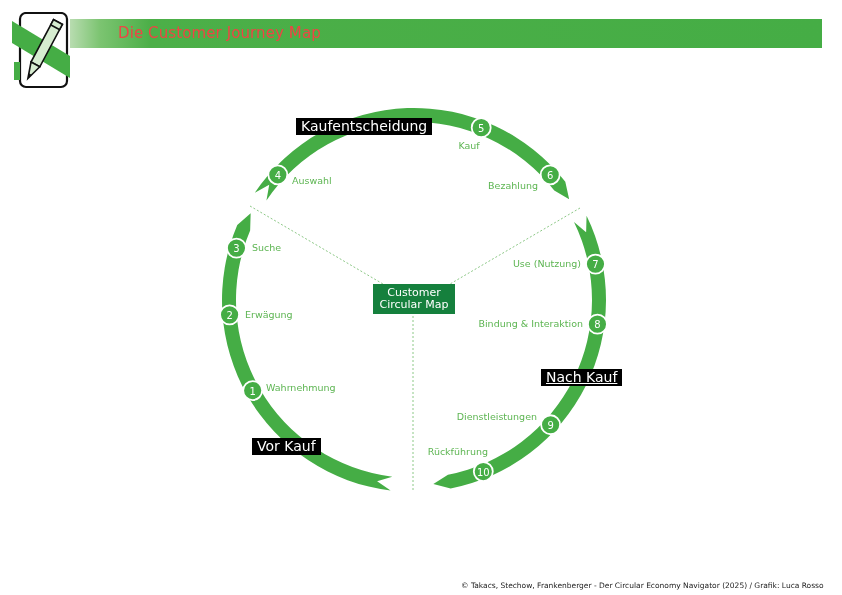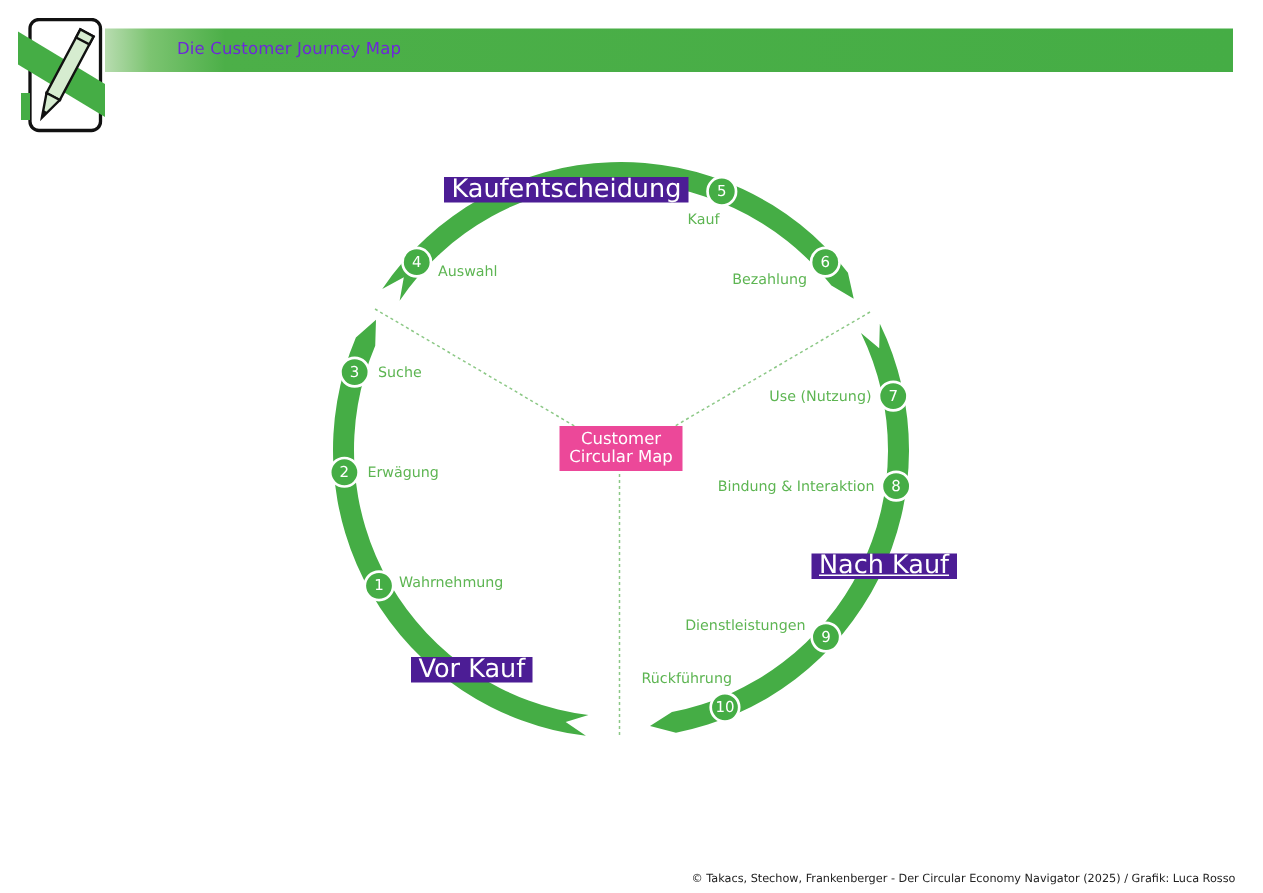--- a/index.html
+++ b/index.html
@@ -1,28 +1,28 @@
 <!DOCTYPE html>
 <html><head>
 <meta charset="utf-8">
 <style>
   html, body { margin: 0; padding: 0; background: #ffffff; }
   body { width: 842px; height: 595px; position: relative; overflow: hidden;
          font-family: "DejaVu Sans", "Liberation Sans", sans-serif; }
   .title-bar { position: absolute; left: 70px; top: 19px; width: 752px; height: 29px;
                background: linear-gradient(to right, #b8dcb0 0px, #7cc471 30px, #4caf48 80px, #45ad45 100%); }
-  .title-text { position: absolute; left: 118px; top: 22px; font-size: 11px; color: #6d28d9;
+  .title-text { position: absolute; left: 118px; top: 22px; font-size: 15px; color: #ef4444;
                 line-height: 22px; letter-spacing: 0.1px; }
   .logo { position: absolute; left: 12px; top: 12px; width: 58px; height: 78px; }
   svg.diagram { position: absolute; left: 0; top: 0; width: 842px; height: 595px; }
   .lbl { font-size: 9.5px; fill: #5db552; }
   .badge-num { font-size: 10px; fill: #ffffff; text-anchor: middle; dominant-baseline: central; }
-  .phase-box { position: absolute; background: #4c1d95; color: #ffffff; font-size: 17px;
+  .phase-box { position: absolute; background: #000000; color: #ffffff; font-size: 14px;
                padding: 0 5px; line-height: 17px; white-space: nowrap; }
-  .center-box { position: absolute; left: 373px; top: 284px; width: 82px; background: #ec4899;
+  .center-box { position: absolute; left: 373px; top: 284px; width: 82px; background: #15803d;
                 color: #ffffff; font-size: 11px; line-height: 12px; text-align: center; padding: 3px 0; }
   .footer { position: absolute; left: 461px; top: 581px; font-size: 7.5px; color: #222; white-space: nowrap; }
 </style>
 </head>
 <body>
 
 <div class="title-bar"></div>
 <div class="title-text">Die Customer Journey Map</div>
 
 <svg class="logo" viewBox="0 0 58 78">
@@ -102,17 +102,17 @@
       <text x="537" y="420" text-anchor="end" class="lbl">Dienstleistungen</text>
       <text x="488" y="455" text-anchor="end" class="lbl">Rückführung</text>
     </g>
 </svg>
 
 <div class="center-box">
   <div>Customer</div>
   <div>Circular Map</div>
 </div>
 
-<div class="phase-box" style="left:274px; top:438px;">Vor Kauf</div>
+<div class="phase-box" style="left:252px; top:438px;">Vor Kauf</div>
 <div class="phase-box" style="left:296px; top:118px;">Kaufentscheidung</div>
 <div class="phase-box" style="left:541px; top:369px;text-decoration:underline;">Nach Kauf</div>
 
 <div class="footer">© Takacs, Stechow, Frankenberger - Der Circular Economy Navigator (2025) / Grafik: Luca Rosso</div>
 
 </body></html>

